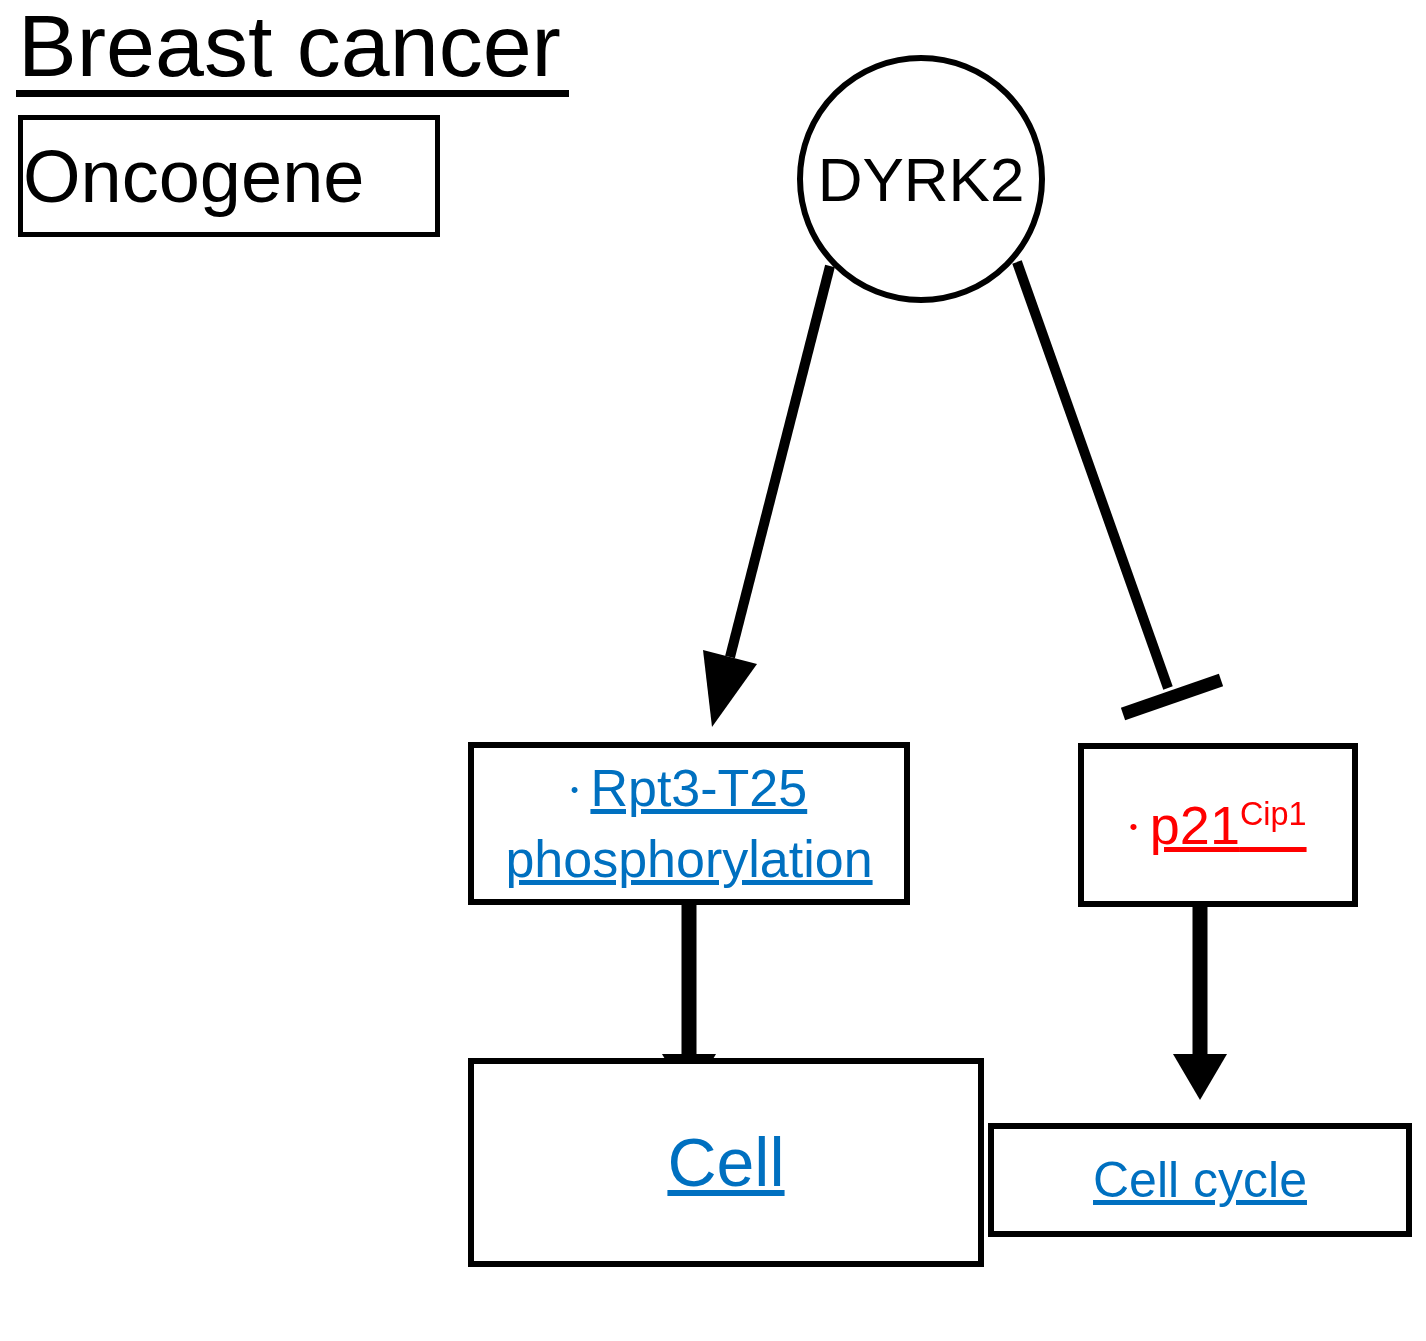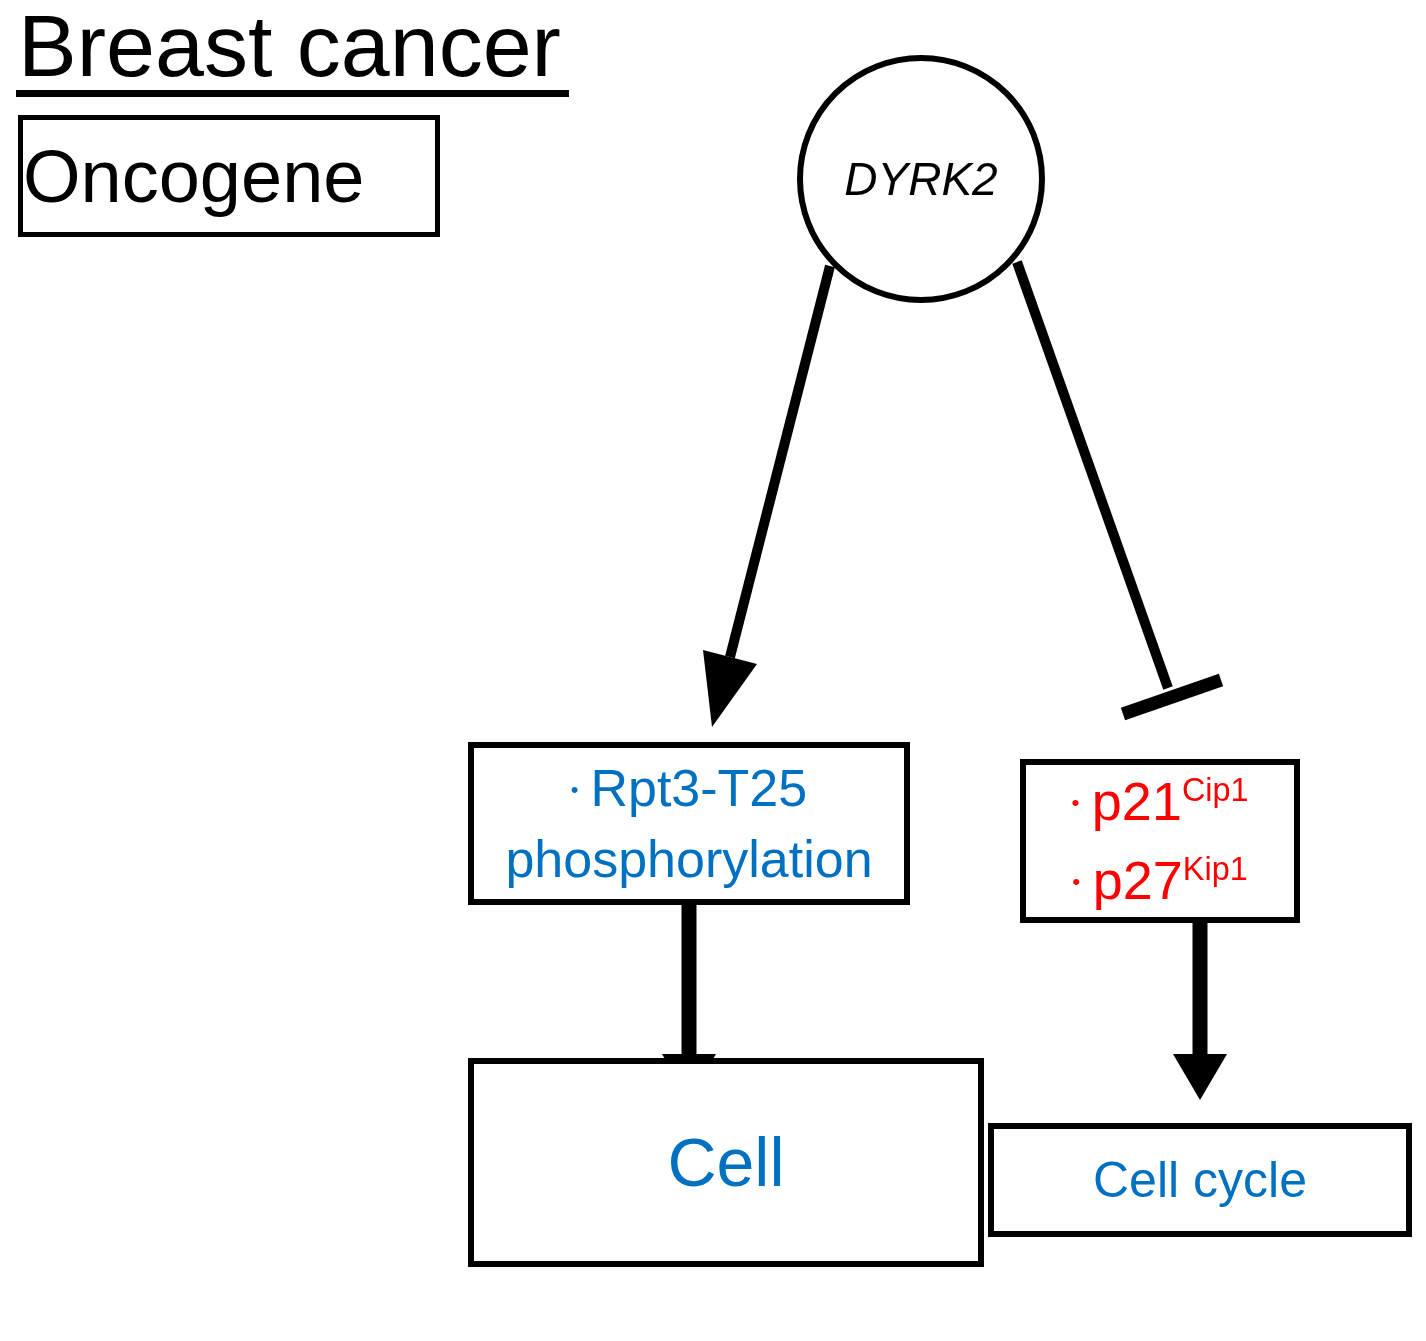--- a/index.html
+++ b/index.html
@@ -12,29 +12,29 @@
     border-bottom:7px solid var(--ink,#000);padding:0 8px 0 2px;white-space:nowrap;
   }
   .oncogene-box{
     position:absolute;left:18px;top:115px;width:422px;height:122px;
     border:5px solid var(--ink,#000);box-sizing:border-box;
     display:flex;align-items:center;justify-content:flex-start;font-size:74px;
   }
   .node-circle{
     position:absolute;left:797px;top:55px;width:248px;height:248px;
     border:6px solid var(--ink,#000);border-radius:50%;box-sizing:border-box;background:#fff;
-    display:flex;align-items:center;justify-content:center;font-size:46px;font-style:italic;
+    display:flex;align-items:center;justify-content:center;font-size:62px;
   }
   svg.connectors{position:absolute;left:0;top:0;width:1426px;height:1341px;}
   .box{
     position:absolute;border:6px solid var(--ink,#000);box-sizing:border-box;background:#fff;
-    display:flex;flex-direction:column;align-items:center;justify-content:center;text-align:center;
+    display:flex;flex-direction:column;align-items:center;justify-content:center;text-align:center;text-decoration:underline;
   }
   .box.substrate{left:468px;top:742px;width:442px;height:163px;color:var(--blue,#0070c0);font-size:52px;line-height:1.35;}
-  .box.inhibitors{left:1020px;top:743px;width:280px;height:164px;color:var(--red,#ff0000);font-size:54px;line-height:1.2;gap:14px;margin-top:16px;}
+  .box.inhibitors{left:1078px;top:743px;width:280px;height:164px;color:var(--red,#ff0000);font-size:54px;line-height:1.2;gap:14px;}
   .box.outcome-left{left:468px;top:1058px;width:516px;height:209px;color:var(--blue,#0070c0);font-size:68px;line-height:1.4;}
   .box.outcome-right{left:988px;top:1123px;width:424px;height:114px;color:var(--blue,#0070c0);font-size:50px;}
   .row{white-space:nowrap;}
   .bullet{font-size:0.42em;vertical-align:middle;margin-right:0.55em;display:inline-block;transform:translateY(-0.15em);}
   sup{font-size:0.6em;line-height:0;}
 </style>
 </head>
 <body>
 
 <div class="canvas">
@@ -68,23 +68,20 @@
     <div class="row">
       <span class="bullet">•</span><span>Rpt3-T25</span>
     </div>
     <div class="row">phosphorylation</div>
   </div>
 
   <div class="box inhibitors">
     <div class="row">
       <span class="bullet">•</span><span>p21</span><sup>Cip1</sup>
     </div>
-    <div class="row">
-      <span class="bullet">•</span><span>p27</span><sup>Kip1</sup>
-    </div>
   </div>
 
   <div class="box outcome-left">
     <div class="row">Cell</div>
   </div>
 
   <div class="box outcome-right">
     <span>Cell cycle</span>
   </div>
 

